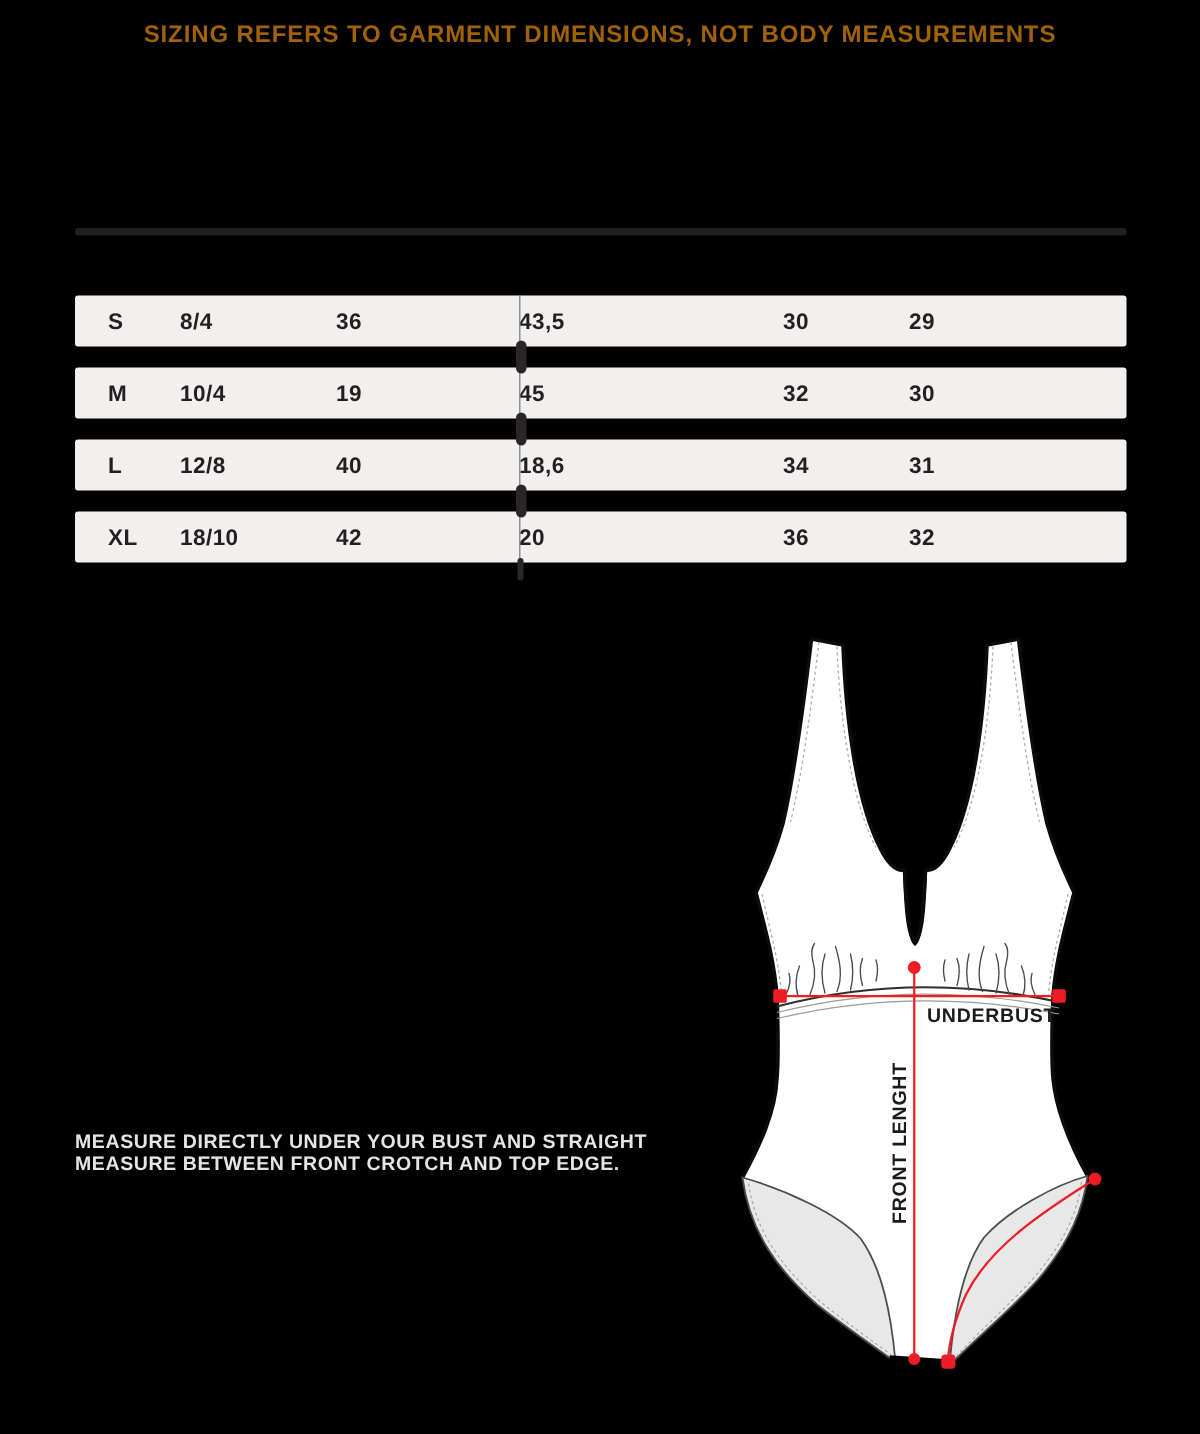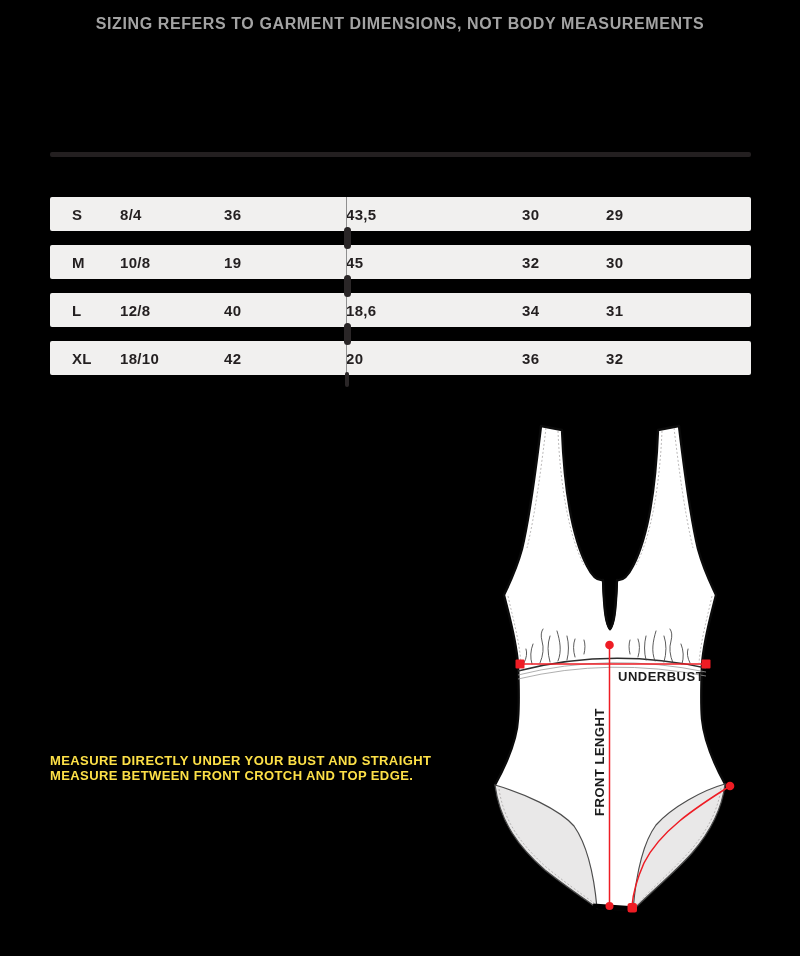--- a/index.html
+++ b/index.html
@@ -3,21 +3,21 @@
 <meta charset="utf-8">
 <style>
   html,body{margin:0;padding:0;background:#000;}
   body{
     position:relative;width:800px;height:956px;overflow:hidden;
     font-family:"Liberation Sans",sans-serif;
   }
   
   .title{
     position:absolute;top:15px;left:0;width:800px;text-align:center;
-    color:#a3a3a3;font-size:16px;font-weight:700;letter-spacing:0.6px;
+    color:#a16207;font-size:16px;font-weight:700;letter-spacing:0.6px;
   }
   
   .topbar{
     position:absolute;left:50px;top:152px;width:701px;height:5px;
     background:#231f20;border-radius:2px;
   }
   .table{
     position:absolute;left:50px;top:197px;width:701px;height:192px;
   }
   .row{
@@ -33,21 +33,21 @@
   .vline{
     position:absolute;left:296px;top:0;width:1.4px;height:178px;background:#8f8f8f;
   }
   .pill{
     position:absolute;left:293.5px;width:7px;height:22px;background:#2a2627;border-radius:4px;
   }
   .pill0{top:30px;} .pill1{top:78px;} .pill2{top:126px;}
   .pill3{top:175px;height:15px;width:4px;left:295px;}
   
   .instr{
-    position:absolute;left:50px;color:#fde047;font-size:13px;font-weight:700;
+    position:absolute;left:50px;color:#e5e5e5;font-size:13px;font-weight:700;
     letter-spacing:0.4px;white-space:nowrap;
   }
   .instr1{top:753px;} .instr2{top:768px;}
   
   .suit{position:absolute;left:460px;top:423px;width:300px;height:500px;}
   svg text{font-family:"Liberation Sans",sans-serif;}
 </style>
 </head>
 <body>
 
@@ -59,21 +59,21 @@
   <div class="row row0">
     <span class="c c1">S</span>
     <span class="c">8/4</span>
     <span class="c">36</span>
     <span class="c">43,5</span>
     <span class="c">30</span>
     <span class="c">29</span>
   </div>
   <div class="row row1">
     <span class="c c1">M</span>
-    <span class="c">10/8</span>
+    <span class="c">10/4</span>
     <span class="c">19</span>
     <span class="c">45</span>
     <span class="c">32</span>
     <span class="c">30</span>
   </div>
   <div class="row row2">
     <span class="c c1">L</span>
     <span class="c">12/8</span>
     <span class="c">40</span>
     <span class="c">18,6</span>

